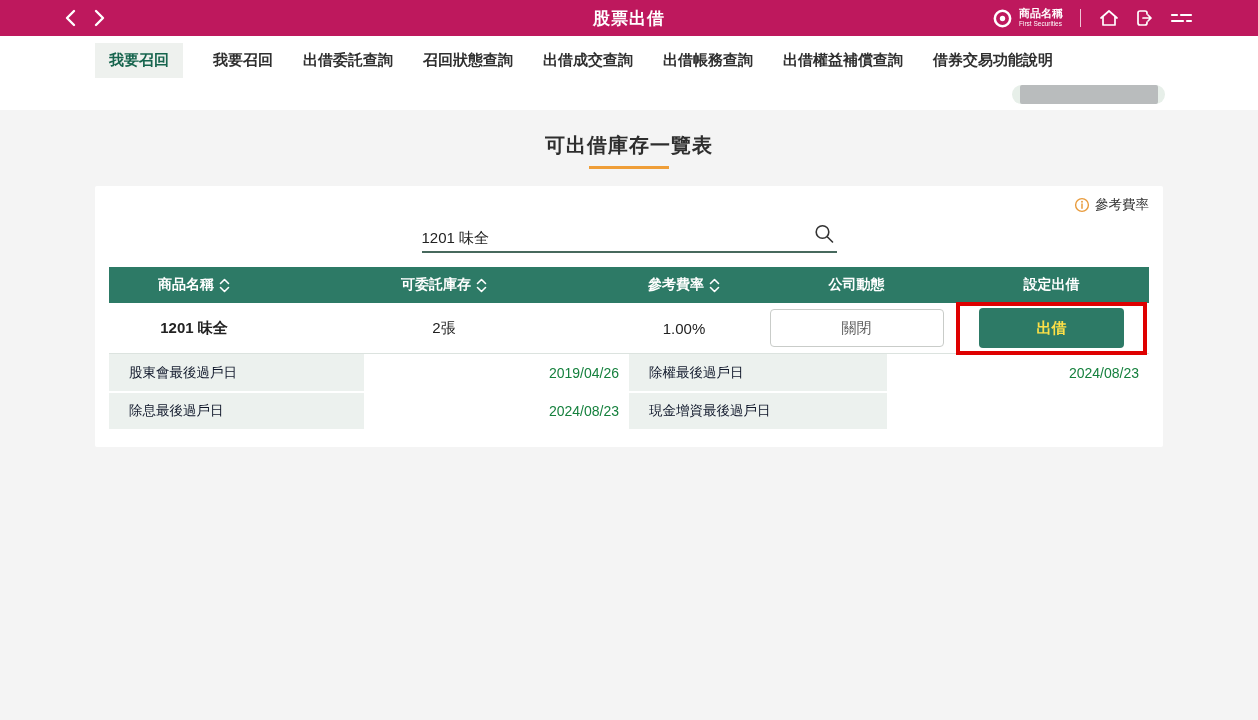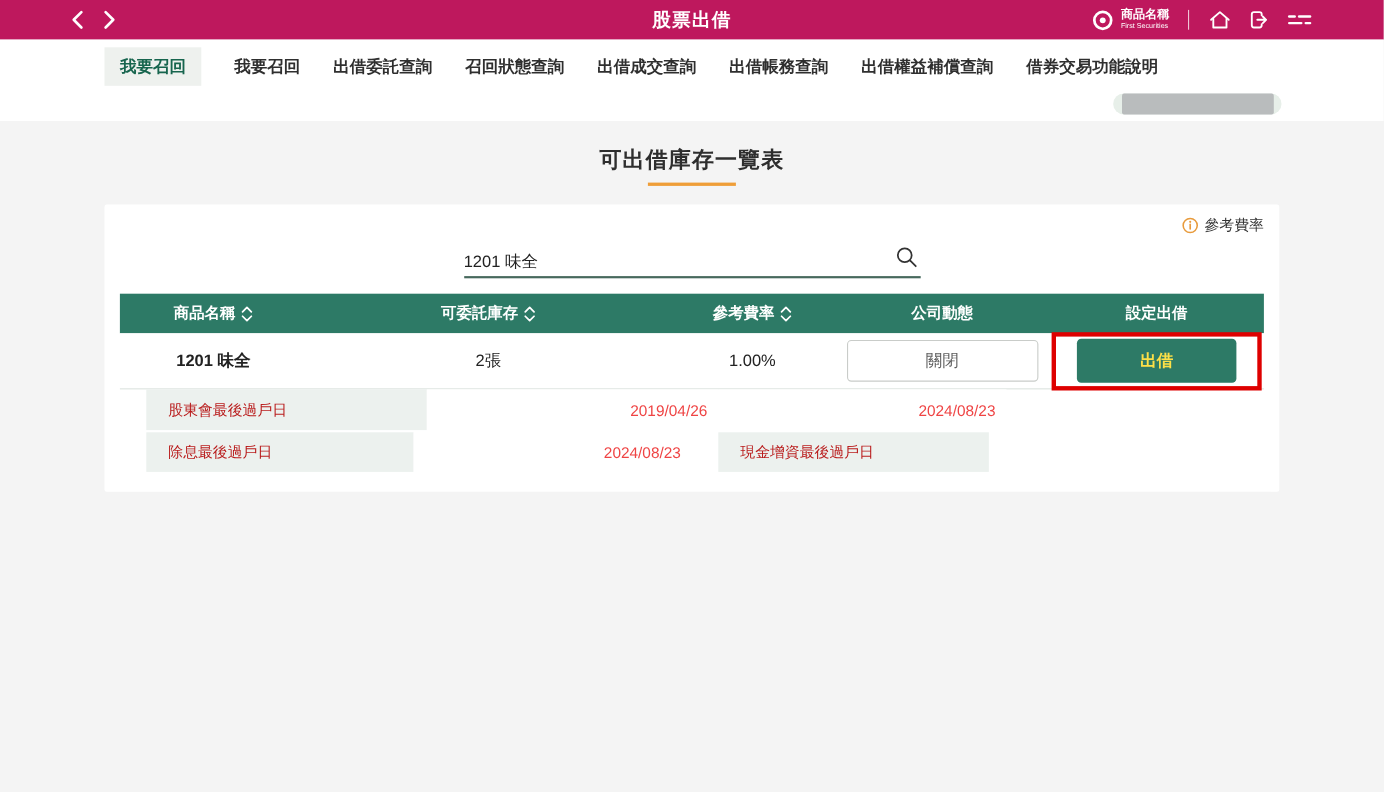--- a/index.html
+++ b/index.html
@@ -68,23 +68,23 @@
     border-radius:4px; font-size:15px; color:#5c5c5c; cursor:pointer;
     font-family:"Liberation Sans", sans-serif; }
   .btn-lend { width:145px; height:40px; background:#2d7a66; border:none; border-radius:4px;
     font-size:15px; font-weight:bold; color:#fde047; cursor:pointer; position:relative; z-index:1;
     font-family:"Liberation Sans", sans-serif; }
   .red-highlight { position:absolute; left:2px; right:2px; top:-1px; bottom:-2px;
     border:4px solid #de0000; pointer-events:none; z-index:2; }
 
   .detail-row { display:flex; height:38px; align-items:stretch; border-top:2px solid #fff; }
   .detail-row.first { border-top:1px solid #dce3df; }
-  .dl { background:#ecf1ee; color:#b91c1c; font-size:13.5px; display:flex;
-    align-items:center; padding-left:20px;margin-left:24px; }
-  .dv { background:#fff; color:#ef4444; font-size:14px; display:flex; align-items:center;
+  .dl { background:#ecf1ee; color:#0f172a; font-size:13.5px; display:flex;
+    align-items:center; padding-left:20px; }
+  .dv { background:#fff; color:#15803d; font-size:14px; display:flex; align-items:center;
     justify-content:flex-end; padding-right:10px; }
   .w1{width:255px;} .w2{width:265px;} .w3{width:258px;} .w4{width:262px;}
 
   svg { display:block; }
 </style>
 </head>
 <body>
 
 <header class="topbar">
   <div class="topbar-left">
@@ -221,20 +221,21 @@
         </div>
         <div class="td cell c5">
           <button class="btn-lend">出借</button>
           <div class="red-highlight"></div>
         </div>
       </div>
 
       <div class="detail-row first">
         <div class="dl w1">股東會最後過戶日</div>
         <div class="dv w2">2019/04/26</div>
+        <div class="dl w3">除權最後過戶日</div>
         <div class="dv w4">2024/08/23</div>
       </div>
       <div class="detail-row">
         <div class="dl w1">除息最後過戶日</div>
         <div class="dv w2">2024/08/23</div>
         <div class="dl w3">現金增資最後過戶日</div>
         <div class="dv w4"></div>
       </div>
     </div>
   </section>

